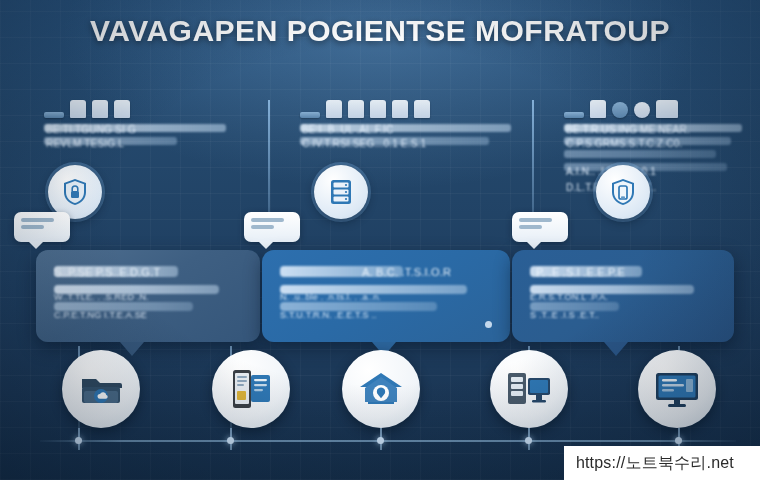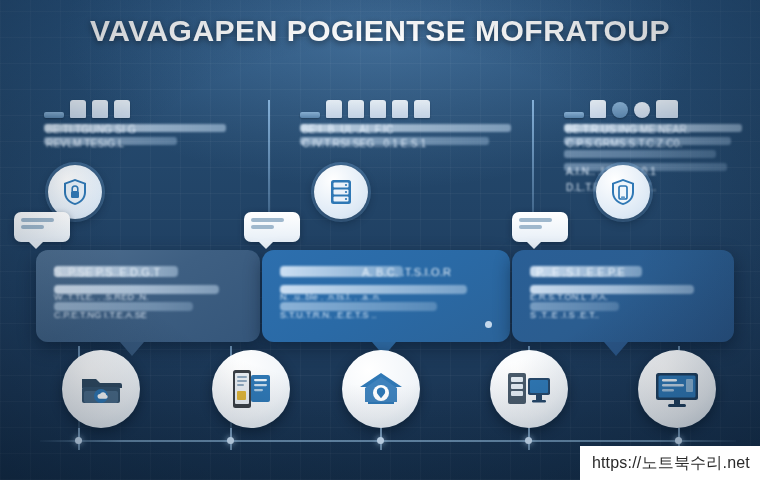--- a/index.html
+++ b/index.html
@@ -223,21 +223,21 @@
     justify-content: center;
   }
   .iconcircle svg { display: block; }
 
   
   .watermark {
     position: absolute;
     right: 0;
     bottom: 0;
     height: 34px;
-    padding: 0 10px 0 12px;
+    padding: 0 26px 0 12px;
     background: #ffffff;
     display: flex;
     align-items: center;
     color: #2a2a2a;
     font-size: 16px;
     letter-spacing: 0.2px;
   }
 </style>
 </head>
 <body>

